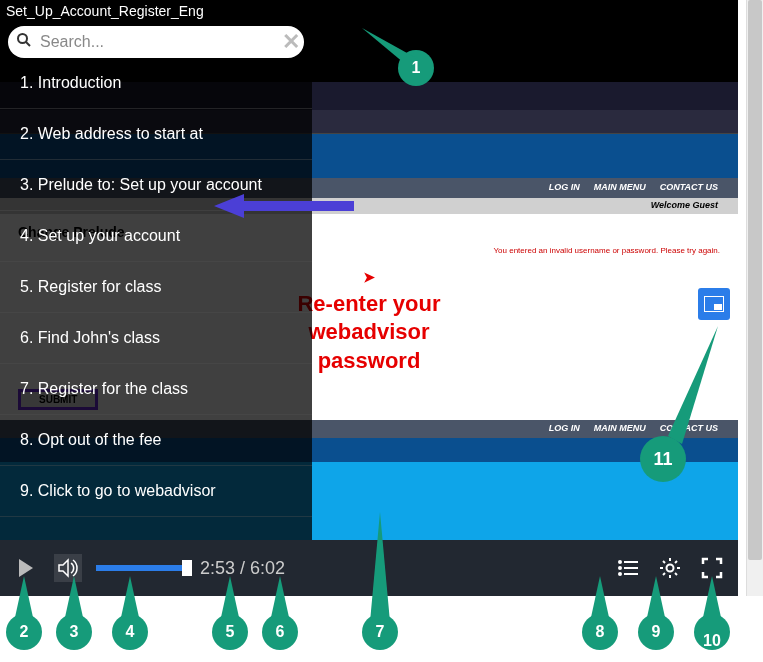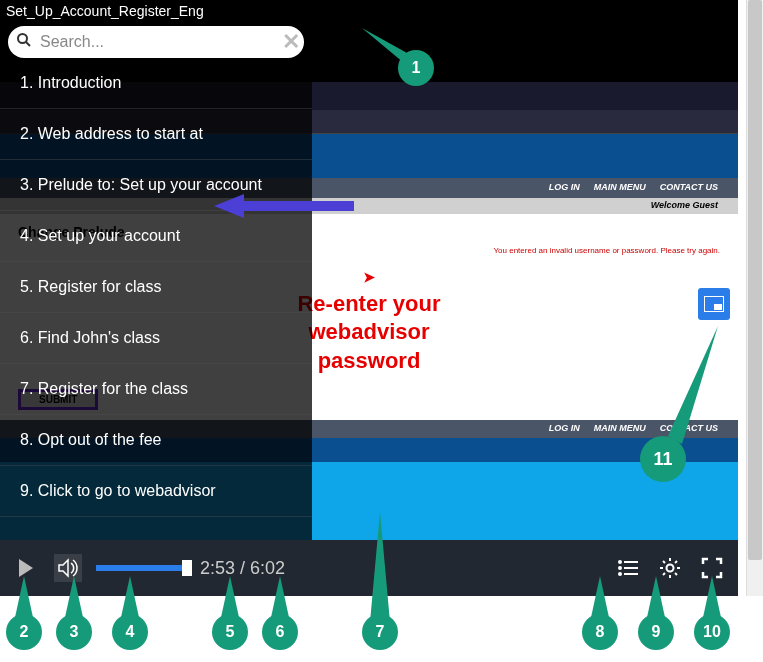--- a/index.html
+++ b/index.html
@@ -487,15 +487,15 @@
   </div>
 <div class="callout tail tail-long" style="top:614px;left:362px;">
     <span>7</span>
   </div>
 <div class="callout tail" style="top:614px;left:582px;">
     <span>8</span>
   </div>
 <div class="callout tail" style="top:614px;left:638px;">
     <span>9</span>
   </div>
-<div class="callout tail" style="top:614px;left:694px;">
+<div class="callout tail" style="top:614px;left:694px;align-items:flex-end;">
     <span>10</span>
   </div>
 
 </body></html>

